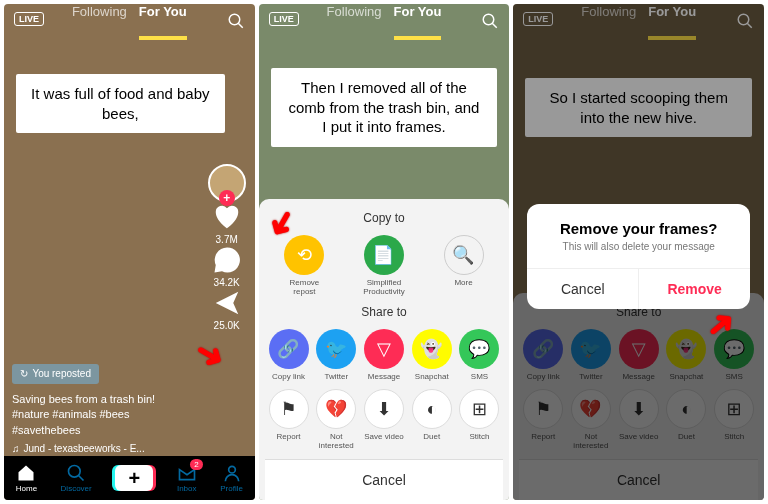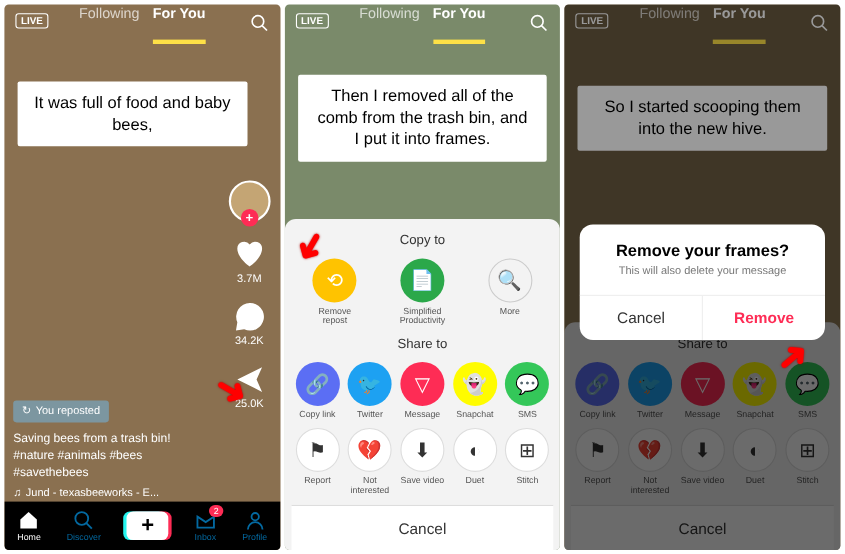--- a/index.html
+++ b/index.html
@@ -9,21 +9,21 @@
 .phone.p3{background:#6a5a40}
 .topbar{position:absolute;top:0;left:0;right:0;height:36px;display:flex;justify-content:center;gap:12px;color:#fff;font-size:13px;z-index:5}
 .live-badge{position:absolute;left:10px;top:8px;border:1.5px solid #fff;border-radius:3px;padding:1px 4px;font-size:9px;font-weight:600}
 .search-ic{position:absolute;right:10px;top:8px;width:18px;height:18px}
 .tab{opacity:.7}
 .tab.active{opacity:1;font-weight:600;border-bottom:4px solid #fde047;padding-bottom:2px}
 .caption-box{position:absolute;background:#fff;color:#000;padding:10px 14px;font-size:15px;line-height:1.3;border-radius:2px;left:12px;right:12px;text-align:center}
 .p1 .caption-box{top:70px;right:30px}
 .p2 .caption-box{top:64px}
 .p3 .caption-box{top:74px}
-.rail{position:absolute;right:6px;top:160px;width:44px;display:flex;flex-direction:column;align-items:center;gap:14px;color:#fff}
+.rail{position:absolute;right:6px;top:160px;width:44px;display:flex;flex-direction:column;align-items:center;gap:0;color:#fff}
 .avatar{width:38px;height:38px;border-radius:50%;background:#c4a574;border:2px solid #fff;position:relative}
 .avatar::after{content:"+";position:absolute;bottom:-6px;left:50%;transform:translateX(-50%);width:16px;height:16px;background:#fe2c55;border-radius:50%;color:#fff;font-size:12px;display:flex;align-items:center;justify-content:center;font-weight:700}
 .rail-item{display:flex;flex-direction:column;align-items:center;gap:2px}
 .rail-ic{width:30px;height:30px;fill:#fff}
 .rail-txt{font-size:10px;color:#fff}
 .meta{position:absolute;bottom:44px;left:8px;right:60px;color:#fff;font-size:11px;line-height:1.4}
 .repost-pill{display:inline-flex;align-items:center;gap:4px;background:rgba(120,160,180,.8);padding:3px 8px;border-radius:3px;font-size:10px;margin-bottom:6px}
 .uname{font-weight:600;font-size:13px;display:flex;align-items:center;gap:4px}
 .verify{width:10px;height:10px;background:#20d5ec;border-radius:50%}
 .desc{font-size:11px;margin-top:2px}

